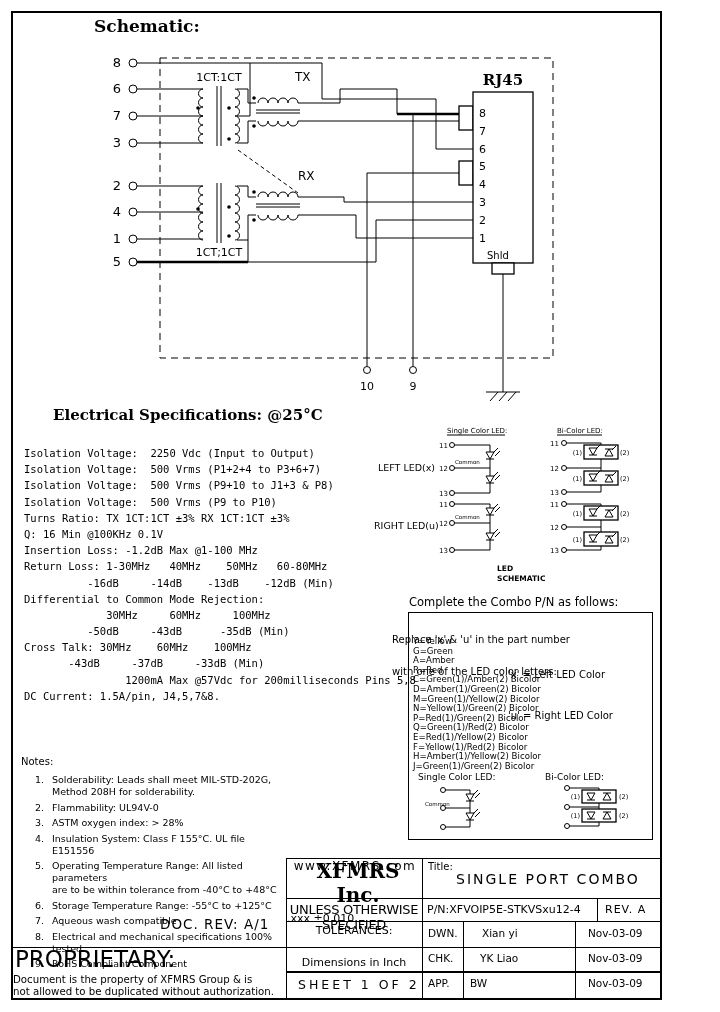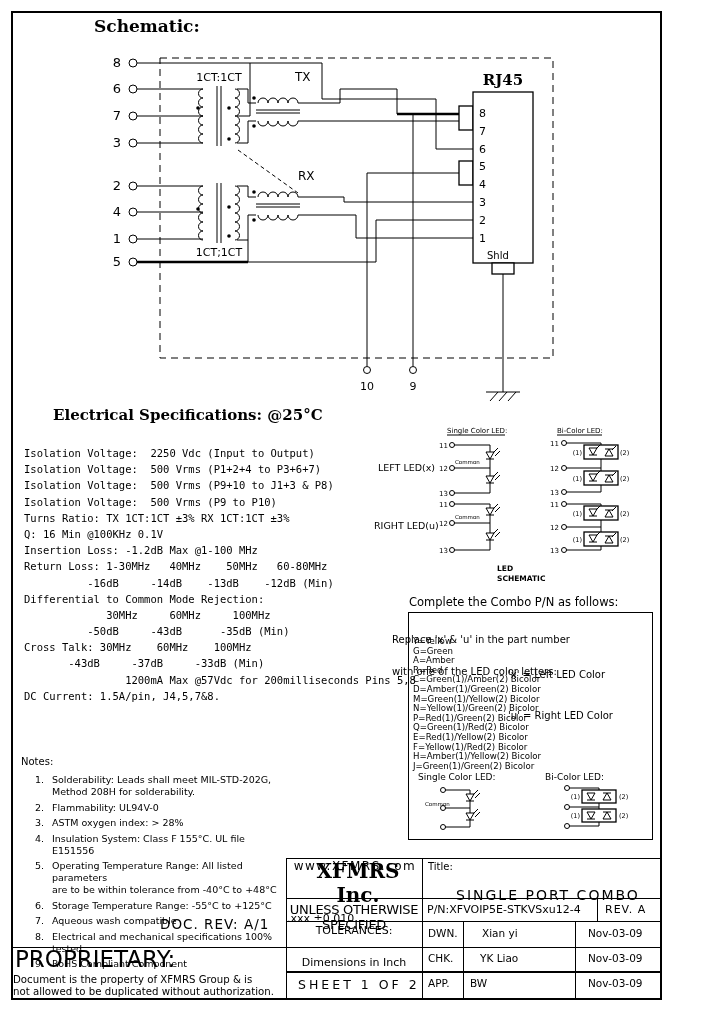--- a/index.html
+++ b/index.html
@@ -37,21 +37,21 @@
   #docrev{left:160px;top:916px;font-size:13.5px;letter-spacing:1px;}
   #prop-head{left:15px;top:946px;font-size:23px;letter-spacing:0px;}
   #prop-l1{left:13px;top:974px;font-size:10.2px;}
   #prop-l2{left:13px;top:986px;font-size:10.2px;text-align:right;}
   
   .hl,.vl{position:absolute;background:#000;}
   
   #tb-company{left:293px;top:859px;width:130px;text-align:center;font-size:20px;}
   #tb-web{left:288px;top:859px;width:134px;text-align:center;font-size:12px;letter-spacing:1.5px;}
   #tb-titlelabel{left:428px;top:861px;font-size:10px;}
-  #tb-title{left:456px;top:871px;font-size:14px;letter-spacing:2px;margin-top:16px;}
+  #tb-title{left:456px;top:871px;font-size:14px;letter-spacing:2px;}
   #tb-unless{left:287px;top:902px;width:134px;text-align:center;font-size:13px;letter-spacing:-0.3px;}
   #tb-tol1{left:287px;top:924px;width:134px;text-align:center;font-size:11px;}
   #tb-tol2{left:287px;top:912px;width:134px;text-align:left;font-size:11px;}
   #tb-dim{left:287px;top:956px;width:134px;text-align:center;font-size:11px;}
   #tb-sheet{left:298px;top:977px;font-size:12.5px;letter-spacing:3px;}
   #tb-pn{left:427px;top:903px;font-size:11px;}
   #tb-rev{left:605px;top:903px;font-size:11px;letter-spacing:1px;}
   .tb-rowtext{font-size:10.5px;}
 </style>
 </head>

